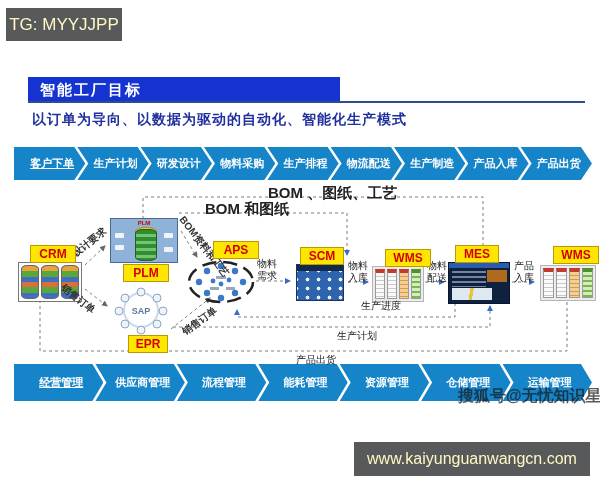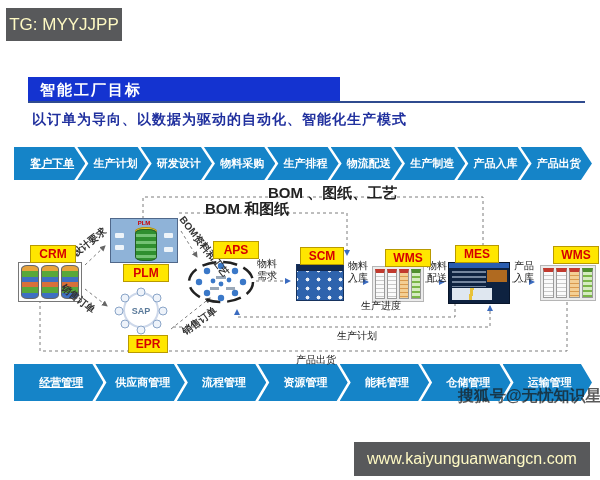--- a/index.html
+++ b/index.html
@@ -233,22 +233,22 @@
           <circle cx="13" cy="11" r="4"></circle>
       </g>
       <text x="29" y="27" text-anchor="middle" font-size="9" font-weight="bold" fill="#5a7a9a">SAP</text>
     </svg>
   </div>
 
   <div class="flow bottom">
     <div class="chev">经营管理</div>
     <div class="chev">供应商管理</div>
     <div class="chev">流程管理</div>
+    <div class="chev">能耗管理</div>
     <div class="chev">资源管理</div>
-    <div class="chev">能耗管理</div>
     <div class="chev">仓储管理</div>
     <div class="chev">运输管理</div>
   </div>
 
   <div class="watermark">搜狐号@无忧知识星球</div>
 
   <div class="badge site">www.kaiyunguanwangcn.com</div>
 
 </div>
 

